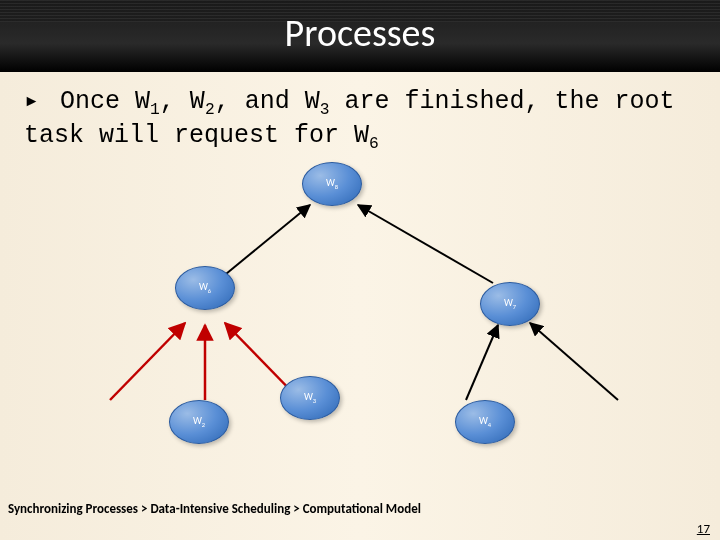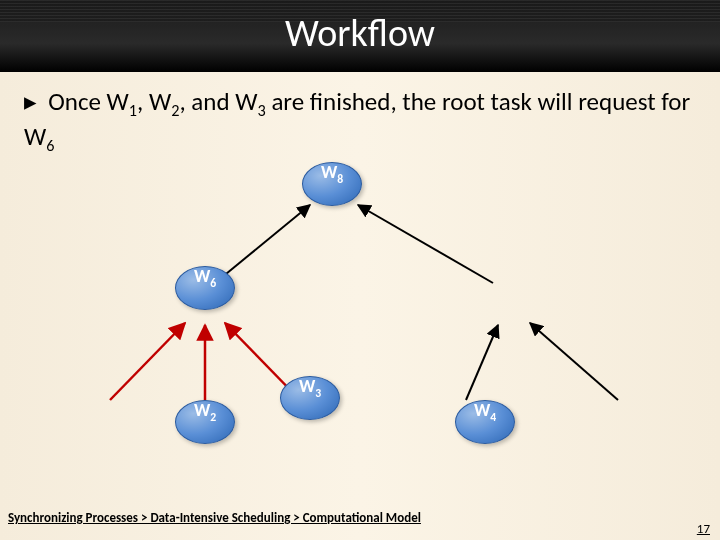--- a/index.html
+++ b/index.html
@@ -18,53 +18,52 @@
     position: absolute; top: 0; left: 0; right: 0; height: 22px;
     background: repeating-linear-gradient(to bottom, #333 0, #333 1px, #1a1a1a 1px, #1a1a1a 3px);
     opacity: 0.6;
   }
   .title {
     position: absolute; top: 10px; left: 0; right: 0;
     text-align: center; color: #fff; font-size: 38px; font-weight: 400;
   }
   .bullet-row {
     position: absolute; top: 86px; left: 24px; right: 24px;
-    font-size: 25px; color: #000; line-height: 1.25;
+    font-size: 25px; color: #000; line-height: 1.25; font-family: Liberation Mono, monospace;
   }
   .bullet-row .arrow { display: inline-block; margin-right: 6px; }
   sub { font-size: 0.65em; vertical-align: sub; }
   .node {
     position: absolute; width: 60px; height: 44px;
     border-radius: 50%;
     background: radial-gradient(ellipse at 30% 30%, #9bbce6 0%, #5a8fd6 50%, #2b65b3 100%);
     border: 1px solid #2a5a9e;
-    display: flex; align-items: flex-start; justify-content: center;
-    color: #fff; font-size: 18px;
+    display: flex; align-items: center; justify-content: center;
+    color: #fff; font-size: 10px;
     box-shadow: 2px 2px 4px rgba(0,0,0,0.25);
-    font-weight: bold;
   }
   .node span { line-height: 1; }
   .node sub { font-size: 0.65em; }
   .breadcrumb {
-    position: absolute; left: 8px; bottom: 15px;
-    font-size: 13px; color: #000; font-weight: 600; text-decoration: underline;
+    position: absolute; left: 8px; bottom: 24px;
+    font-size: 13px; color: #000; font-weight: 600;
   }
   .pagenum {
     position: absolute; right: 10px; bottom: 4px;
     font-size: 13px; color: #000; text-decoration: underline;
   }
   svg.edges { position: absolute; left: 0; top: 0; width: 720px; height: 540px; }
 </style>
 </head>
 <body>
 
 <div class="slide">
   <div class="header">
     <div class="header-lines"></div>
-    <div class="title">Workflow</div>
+    <div class="title">Processes</div>
   </div>
 
   <div class="bullet-row">
     <span class="arrow">▸</span>
     <span>Once W</span><sub>1</sub><span>, W</span><sub>2</sub><span>, and W</span><sub>3</sub><span> are finished, the root task will request for W</span><sub>6</sub>
   </div>
 
   <svg class="edges">
     <defs>
       <marker id="ah-black" viewBox="0 0 10 10" refX="9" refY="5" markerWidth="7" markerHeight="7" orient="auto-start-reverse">
@@ -89,21 +88,24 @@
 
     <line x1="618" y1="400" x2="530" y2="323" stroke="#000" stroke-width="2" marker-end="url(#ah-black)"></line>
   </svg>
 
   <div class="node" style="left:302px; top:162px">
     <span><span>W</span><sub>8</sub></span>
   </div>
   <div class="node" style="left:175px; top:266px">
     <span><span>W</span><sub>6</sub></span>
   </div>
-  <div class="node" style="left:175px; top:400px">
+  <div class="node" style="left:480px; top:282px">
+    <span><span>W</span><sub>7</sub></span>
+  </div>
+  <div class="node" style="left:169px; top:400px">
     <span><span>W</span><sub>2</sub></span>
   </div>
   <div class="node" style="left:280px; top:376px">
     <span><span>W</span><sub>3</sub></span>
   </div>
   <div class="node" style="left:455px; top:400px">
     <span><span>W</span><sub>4</sub></span>
   </div>
 
   <div class="breadcrumb">Synchronizing Processes &gt; Data-Intensive Scheduling &gt; Computational Model</div>

